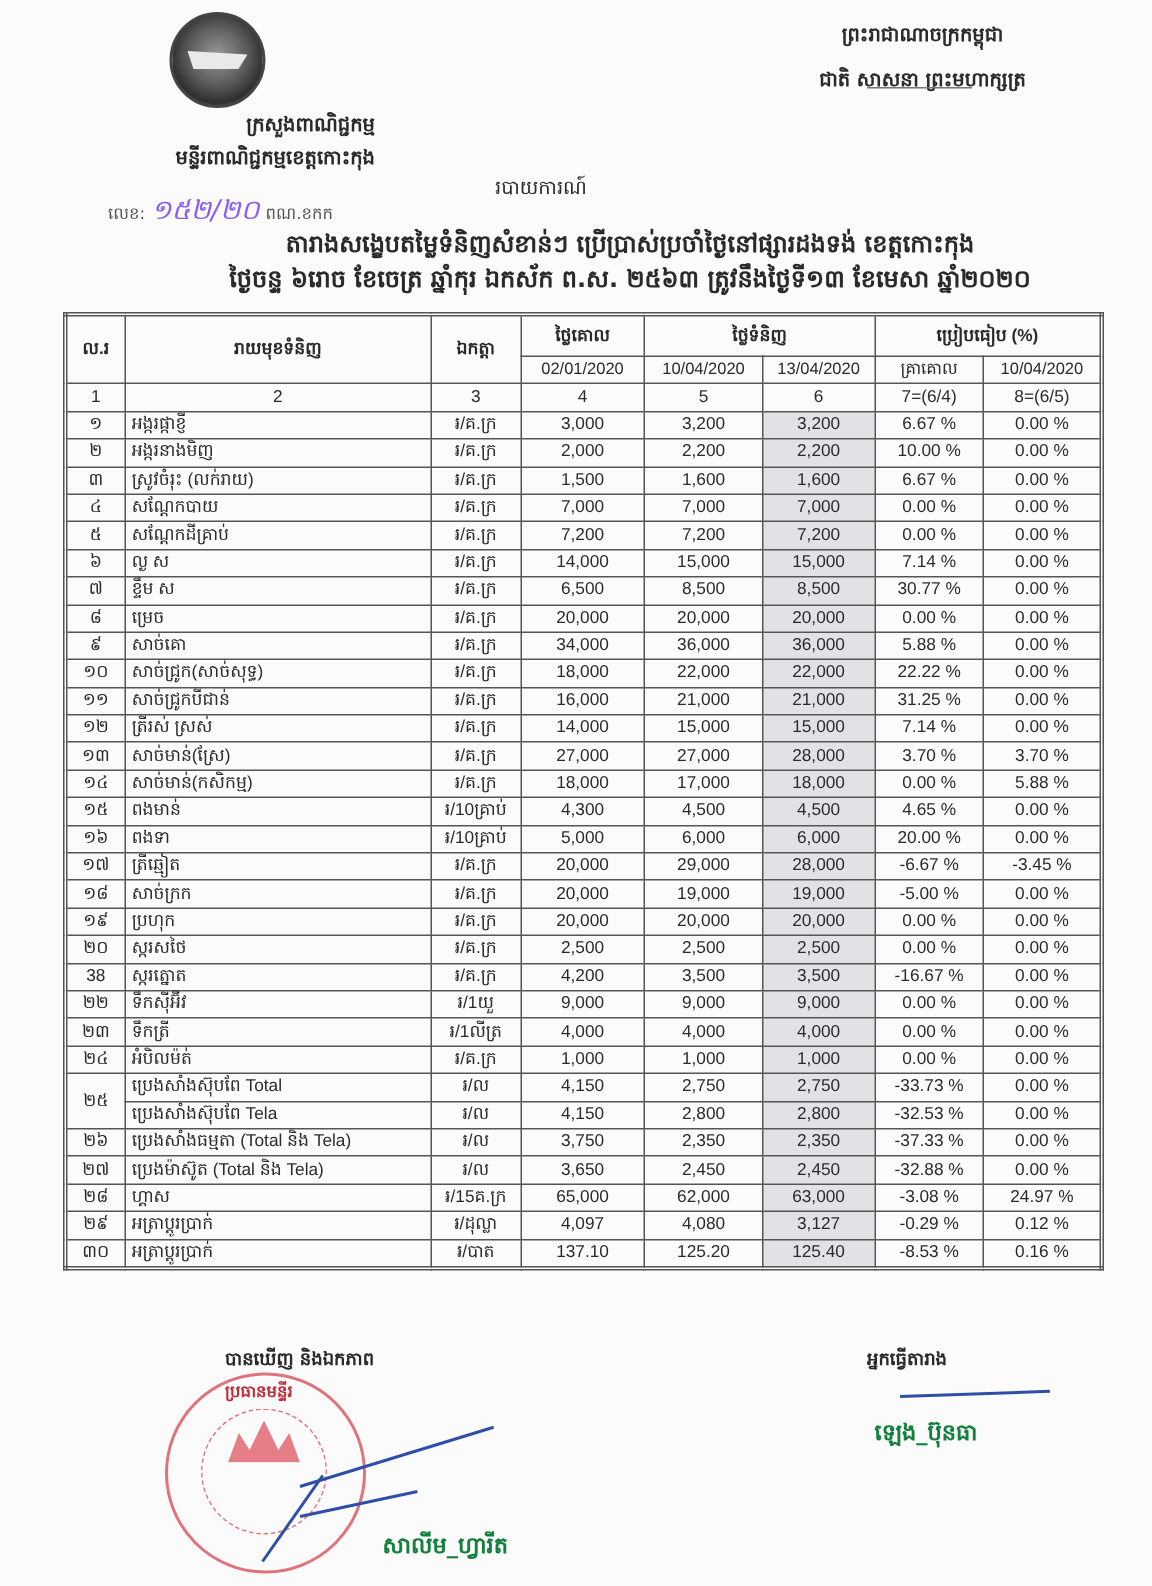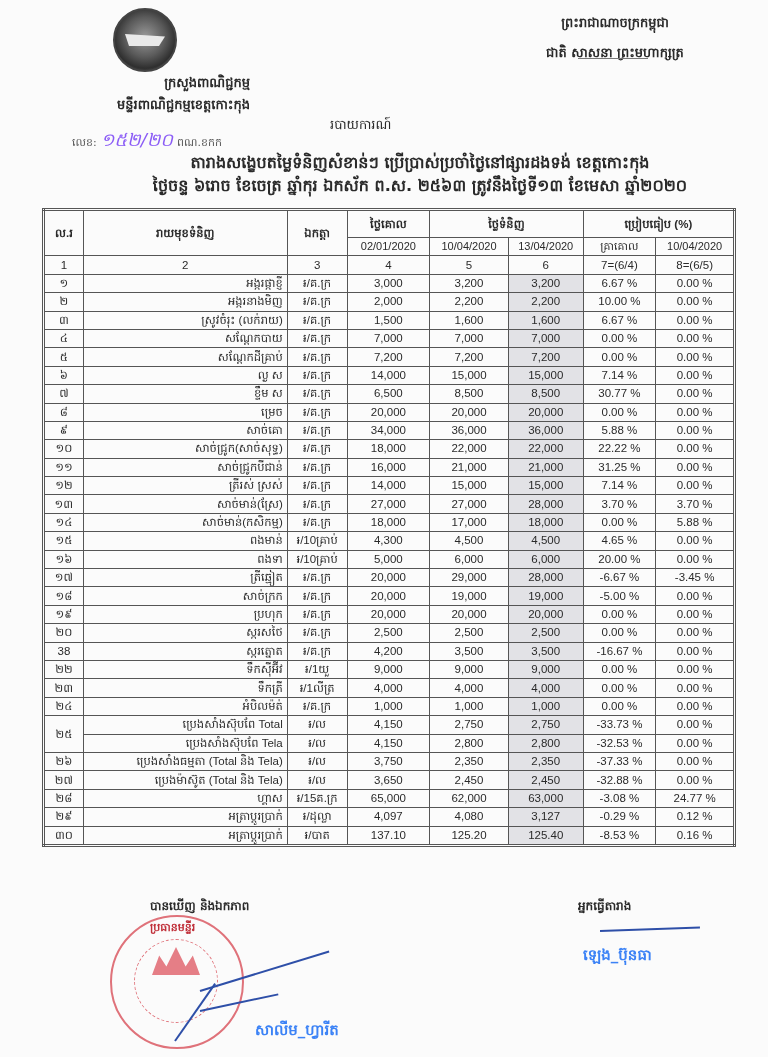--- a/index.html
+++ b/index.html
@@ -11,31 +11,31 @@
   .kingdom { left:495px; width:240px; text-align:center; font-weight:bold; font-size:13px; }
   .ornament { left:578px; top:58px; width:70px; height:1px; background:#777; }
   .ref { left:72px; top:128px; font-size:11px; color:#555; }
   .ref-hand { color:#8b5cf6; font-style:italic; font-size:18px; margin:0 4px; }
   .doc-title { left:330px; top:116px; font-weight:normal; font-size:13px; }
   .subtitle { left:140px; width:560px; text-align:center; font-weight:bold; font-size:16px; }
   table.grid { position:absolute; left:30px; top:208px; width:694px; border-collapse:collapse; border:3px double #555; font-family:"Liberation Sans", sans-serif; font-size:11.5px;margin-left:12px; }
   table.grid td, table.grid th { border:1px solid #555; padding:0 4px; height:17.4px; line-height:17px; font-weight:normal; white-space:nowrap; }
   table.grid th { font-size:11px; }
   .c { text-align:center; }
-  .l { text-align:right; }
+  .l { text-align:left; }
   .shade { background:#e2e2e6; }
   .hdr-big { height:26px !important; font-weight:bold !important; font-size:11.5px !important; }
   .idx td { border-top:3px double #555; border-bottom:3px double #555; }
   .sig-left-label { left:150px; top:898px; font-weight:bold; font-size:12px; }
   .stamp { left:110px; top:915px; width:130px; height:130px; border-radius:50%; border:2px solid #d9505a; opacity:0.8; }
   .stamp-inner { position:absolute; left:22px; top:22px; width:82px; height:82px; border-radius:50%; border:1px dashed #d9505a; }
   .stamp-mark { position:absolute; left:40px; top:30px; width:48px; height:28px; background:#e0606a; clip-path:polygon(0 100%,15% 30%,30% 70%,50% 0,70% 70%,85% 30%,100% 100%); }
   .stamp-title { left:150px; top:920px; font-size:11px; color:#c0303a; font-weight:bold; }
   .sig-stroke { background:#2e4fa8; height:2px; transform-origin:left center; }
-  .sig-name { font-weight:bold; font-size:15px; color:#3b82f6; }
+  .sig-name { font-weight:bold; font-size:15px; color:#15803d; }
   .sig-right-label { left:578px; top:898px; font-weight:bold; font-size:12px; }
 </style>
 </head>
 <body>
 
 <div class="abs logo">
     <div class="logo-boat"></div>
   </div>
 <div class="abs ministry" style="top:74px;">ក្រសួងពាណិជ្ជកម្ម</div>
 <div class="abs ministry" style="top:96px;">មន្ទីរពាណិជ្ជកម្មខេត្តកោះកុង</div>
@@ -370,21 +370,21 @@
         <td class="c">0.00 %</td>
       </tr>
       <tr>
         <td class="c">២៨</td>
         <td class="l">ហ្គាស</td>
         <td class="c">៛/15គ.ក្រ</td>
         <td class="c">65,000</td>
         <td class="c">62,000</td>
         <td class="c shade">63,000</td>
         <td class="c">-3.08 %</td>
-        <td class="c">24.77 %</td>
+        <td class="c">24.97 %</td>
       </tr>
       <tr>
         <td class="c">២៩</td>
         <td class="l">អត្រាប្តូរប្រាក់</td>
         <td class="c">៛/ដុល្លា</td>
         <td class="c">4,097</td>
         <td class="c">4,080</td>
         <td class="c shade">3,127</td>
         <td class="c">-0.29 %</td>
         <td class="c">0.12 %</td>

